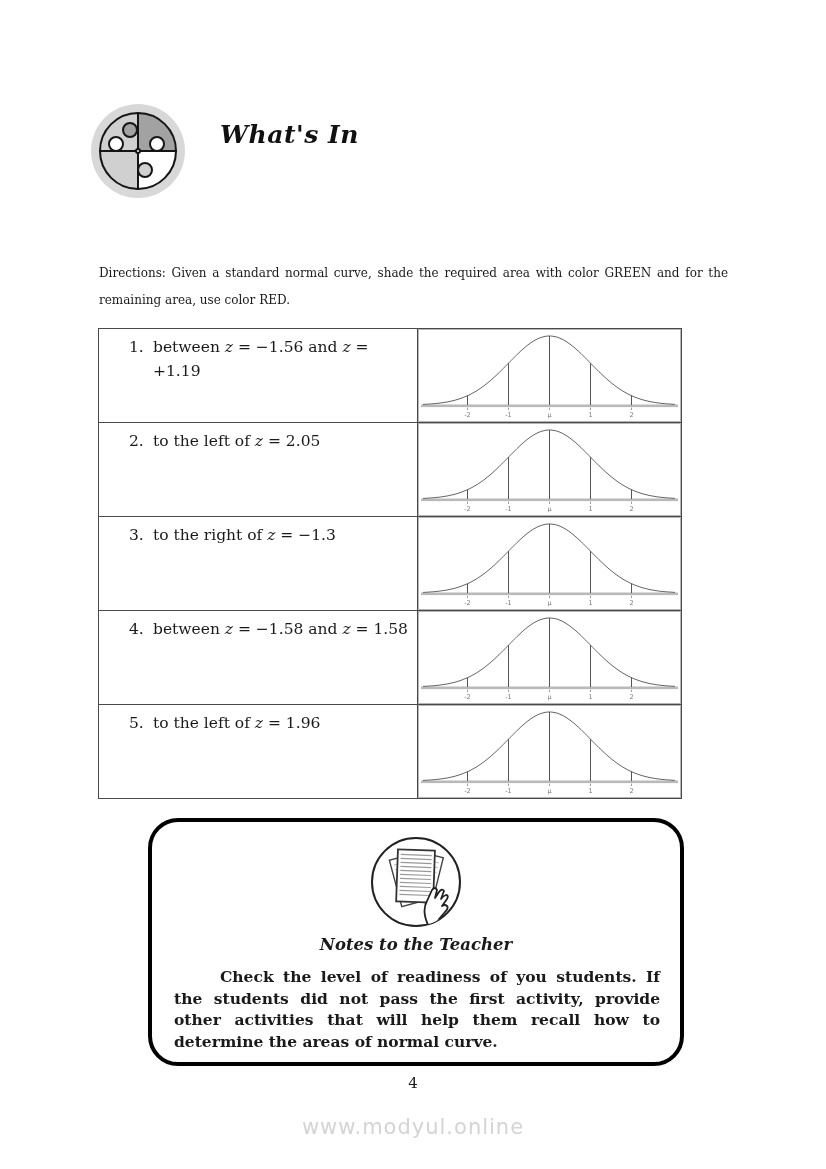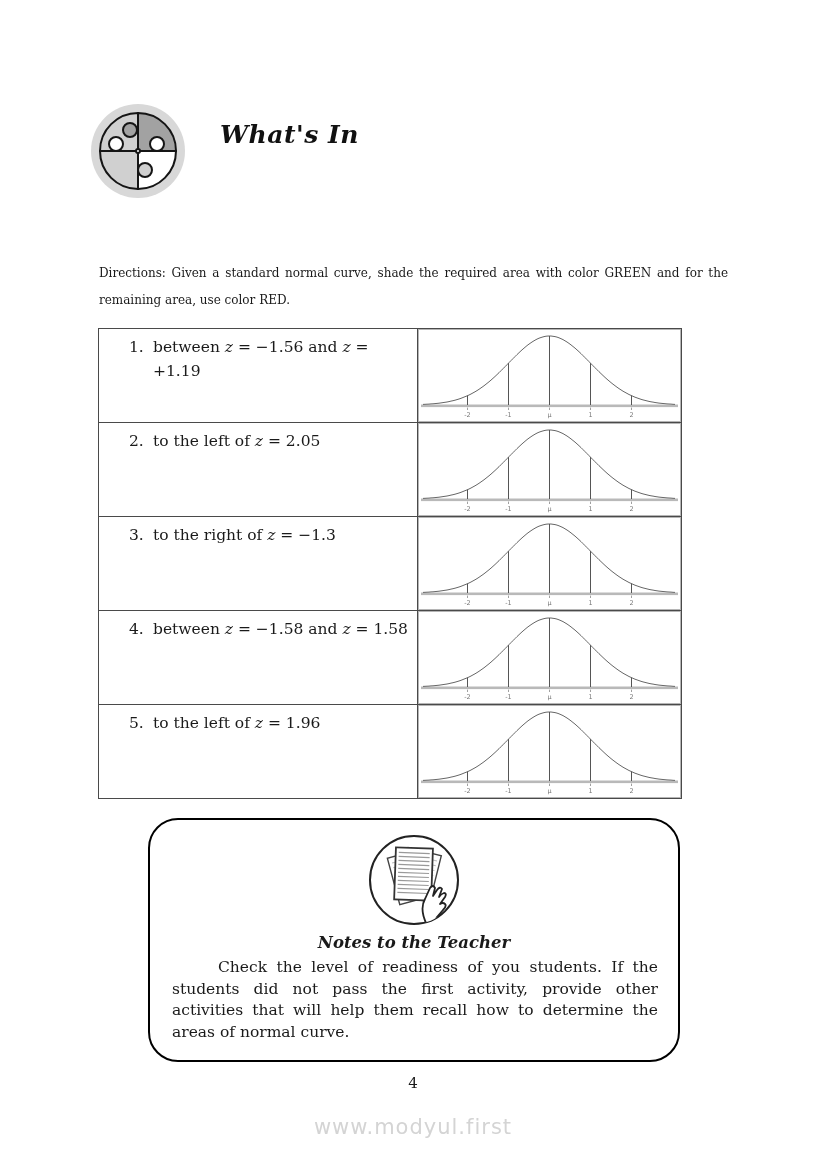--- a/index.html
+++ b/index.html
@@ -28,26 +28,26 @@
   .task-row-inner{display:flex;padding:6px 4px 0 30px;font-size:15.5px;line-height:24px;}
   .task-num{width:24px;flex:0 0 24px;}
   .task-text{flex:1;}
   .task-line{white-space:nowrap;}
   .curve-cell{width:263px;height:93px;}
   .curve-frame{width:261px;height:91px;border:1px solid #b5b5b5;}
   .curve-frame svg{display:block;width:261px;height:91px;}
   
   .notes-box{
     position:absolute;left:148px;top:818px;width:528px;height:240px;
-    border:2px solid #000000;border-radius:30px;background:#fff;
+    border:4px solid #000000;border-radius:30px;background:#fff;
   }
   .notes-icon{display:block;margin:13px auto 0;width:94px;height:94px;}
   .notes-title{text-align:center;font-weight:bold;font-style:italic;font-size:16.5px;margin-top:6px;}
   .notes-body{
-    margin:5px 20px 0 22px;text-align:justify;text-indent:46px;font-size:15.5px;line-height:21.5px;
+    margin:12px 20px 0 22px;text-align:justify;text-indent:46px;font-size:15.5px;line-height:21.5px;font-weight:bold;
   }
   
   .page-number{position:absolute;left:0;right:0;top:1074px;text-align:center;font-size:15px;}
   .watermark{
     position:absolute;left:0;right:0;top:1115px;text-align:center;
     font-family:"DejaVu Sans", sans-serif;font-size:21px;color:#d4d4d4;letter-spacing:1px;
   }
 </style>
 </head>
 <body>
@@ -293,14 +293,14 @@
           </g>
         </g>
         <path fill="#ffffff" stroke="#222" stroke-width="1.8" stroke-linejoin="round" d="M60,92 C55,82 54,73 58,66 L63,55 Q66,51 68,55 L66,63 Q68,60 70,57 Q73,53 75,56 L72,64 Q74,61 77,60 Q80,60 78,64 L73,71 Q76,69 78,71 Q80,73 76,77 L70,84 Q68,87 67,92 Z"></path>
       </g>
     </svg>
     <div class="notes-title">Notes to the Teacher</div>
     <p class="notes-body">Check the level of readiness of you students. If the students did not pass the first activity, provide other activities that will help them recall how to determine the areas of normal curve.</p>
   </div>
 
   <div class="page-number">4</div>
-  <div class="watermark">www.modyul.first</div>
+  <div class="watermark">www.modyul.online</div>
 </div>
 
 </body></html>

